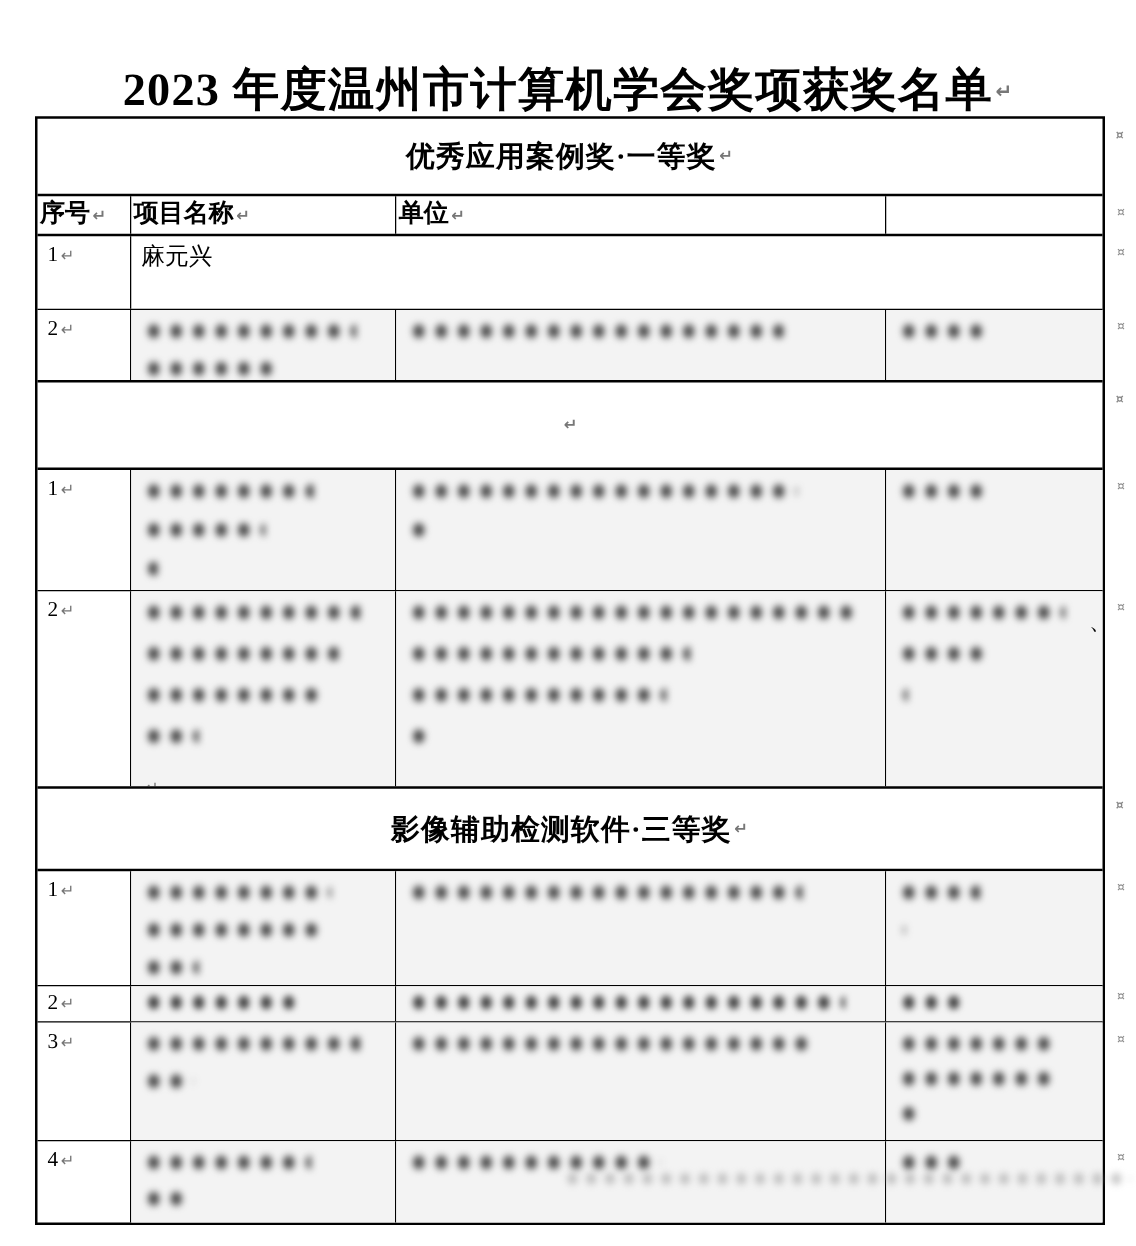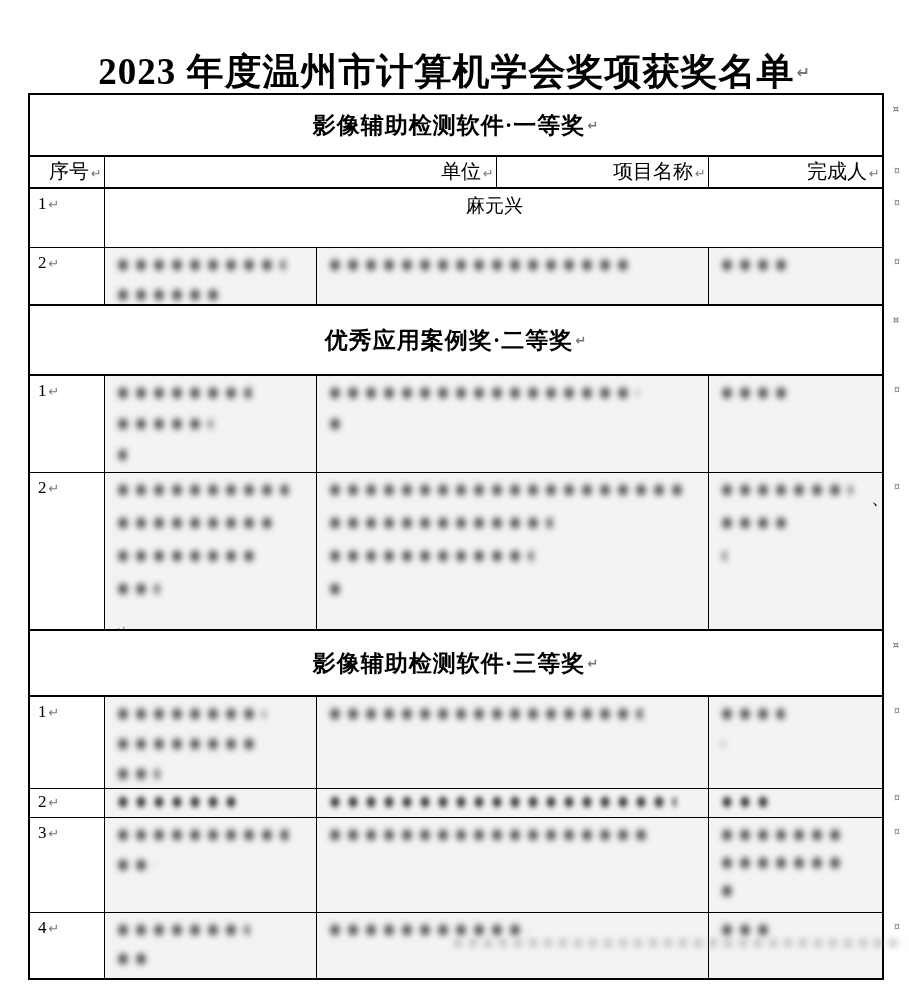--- a/index.html
+++ b/index.html
@@ -12,22 +12,22 @@
                border:2px solid #000;box-sizing:content-box;}
   .row{display:flex;position:relative;box-sizing:border-box;border-top:1px solid #000;}
   .row.first{border-top:none;}
   .row.thick{border-top:2px solid #000;}
   .sec{justify-content:center;align-items:center;font-weight:700;font-size:23px;letter-spacing:1px;}
   .cell{box-sizing:border-box;border-right:1px solid #000;position:relative;
         padding:2px 6px 0 8px;font-size:19px;line-height:30px;overflow:hidden;}
   .c-no{width:75px;font-size:17px;padding-left:8px;line-height:26px;}
   .c-project{width:212px;}
   .c-org{width:392px;}
-  .c-people{flex:1;border-right:none;text-align:center;}
-  .head{font-weight:400;text-align:right;font-size:20px;line-height:29px;padding:0 2px;}
+  .c-people{flex:1;border-right:none;}
+  .head{font-weight:700;text-align:left;font-size:20px;line-height:29px;padding:0 2px;}
   .head.c-no{font-size:20px;}
   .ret{color:#777;font-size:13px;margin-left:2px;font-family:"DejaVu Sans",sans-serif;}
   .rowend{position:absolute;right:-18px;top:8px;font-size:10px;color:#888;
           font-family:"DejaVu Sans",sans-serif;}
   .blurred{background:#f3f3f3;padding-top:9px;padding-left:9px;}
   .blur-line{height:16px;border-radius:2px;filter:blur(3px);
              background-image:radial-gradient(ellipse 6.5px 8px at 9px 8px,#404040 58%,rgba(64,64,64,0) 78%);
              background-size:18px 16px;background-repeat:repeat-x;}
   .tight .blur-line{filter:blur(2.5px);}
   .dun{position:absolute;right:-8px;top:10px;font-size:19px;color:#000;}
@@ -39,30 +39,29 @@
 </head>
 <body>
 
 <div class="page">
 
   <h1 class="title"><span>2023 年度温州市计算机学会奖项获奖名单</span><span class="ret">↵</span></h1>
 
   <div class="award-table">
 
     <div class="row sec first" style="height:60px">
-      <span>影像辅助检测软件·一等奖</span>
+      <span>优秀应用案例奖·一等奖</span>
         <span class="ret">↵</span>
       <span class="rowend">¤</span>
     </div>
 
     <div class="row thick" style="height:32px">
       <div class="cell c-no head"><span>序号</span><span class="ret">↵</span></div>
+      <div class="cell c-project head"><span>项目名称</span><span class="ret">↵</span></div>
       <div class="cell c-org head"><span>单位</span><span class="ret">↵</span></div>
-      <div class="cell c-project head"><span>项目名称</span><span class="ret">↵</span></div>
-      <div class="cell c-people head"><span>完成人</span><span class="ret">↵</span></div>
       <span class="rowend">¤</span>
     </div>
 
     <div class="row thick" style="height:60px">
       <div class="cell c-no"><span>1</span><span class="ret">↵</span></div>
       <div class="cell c-people"><span>麻元兴</span></div>
       <span class="rowend">¤</span>
     </div>
 
     <div class="row" style="height:57px">
@@ -74,21 +73,20 @@
       <div class="cell c-org blurred">
           <div class="blur-line" style="width: 80%; margin-bottom: 12px;"></div>
         </div>
       <div class="cell c-people blurred">
           <div class="blur-line" style="width: 45%; margin-bottom: 12px;"></div>
         </div>
       <span class="rowend">¤</span>
     </div>
 
     <div class="row sec thick" style="height:70px">
-      <span>优秀应用案例奖·二等奖</span>
         <span class="ret">↵</span>
       <span class="rowend">¤</span>
     </div>
 
     <div class="row thick" style="height:98px">
       <div class="cell c-no"><span>1</span><span class="ret">↵</span></div>
       <div class="cell c-project blurred">
           <div class="blur-line" style="width: 70%; margin-bottom: 15px;"></div>
           <div class="blur-line" style="width: 50%; margin-bottom: 15px;"></div>
           <div class="blur-line" style="width: 6%; margin-bottom: 15px;"></div>

